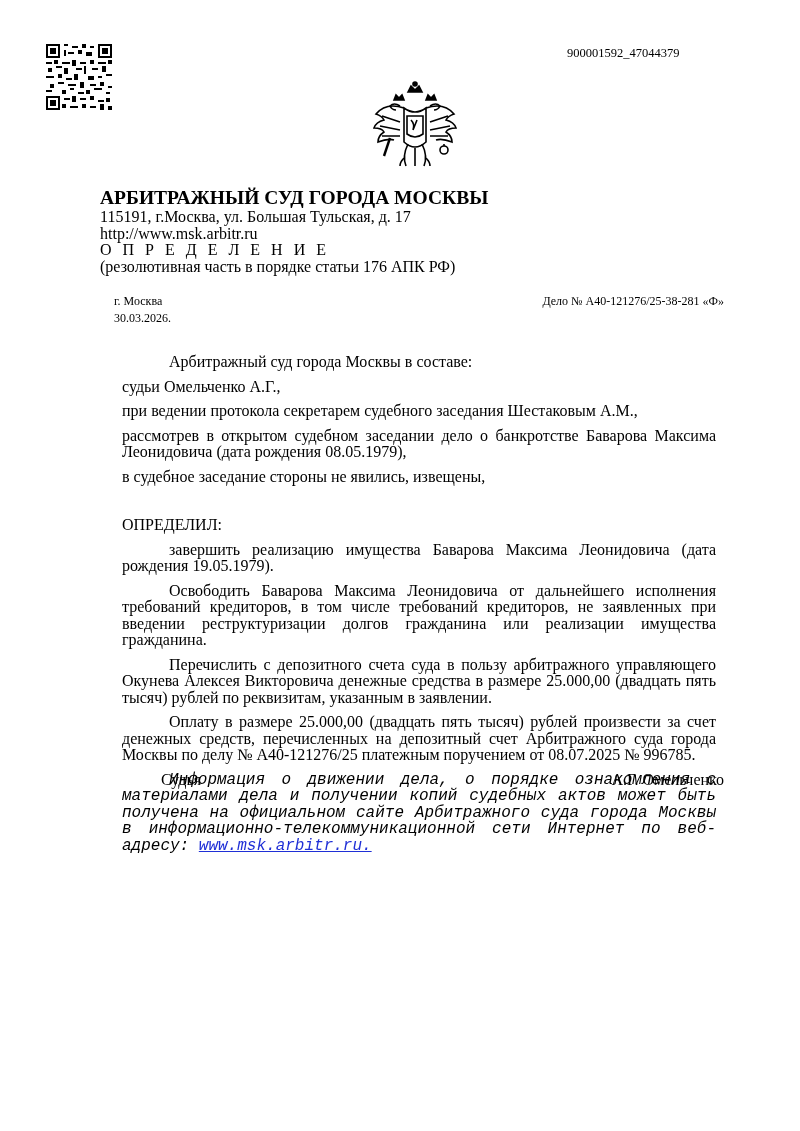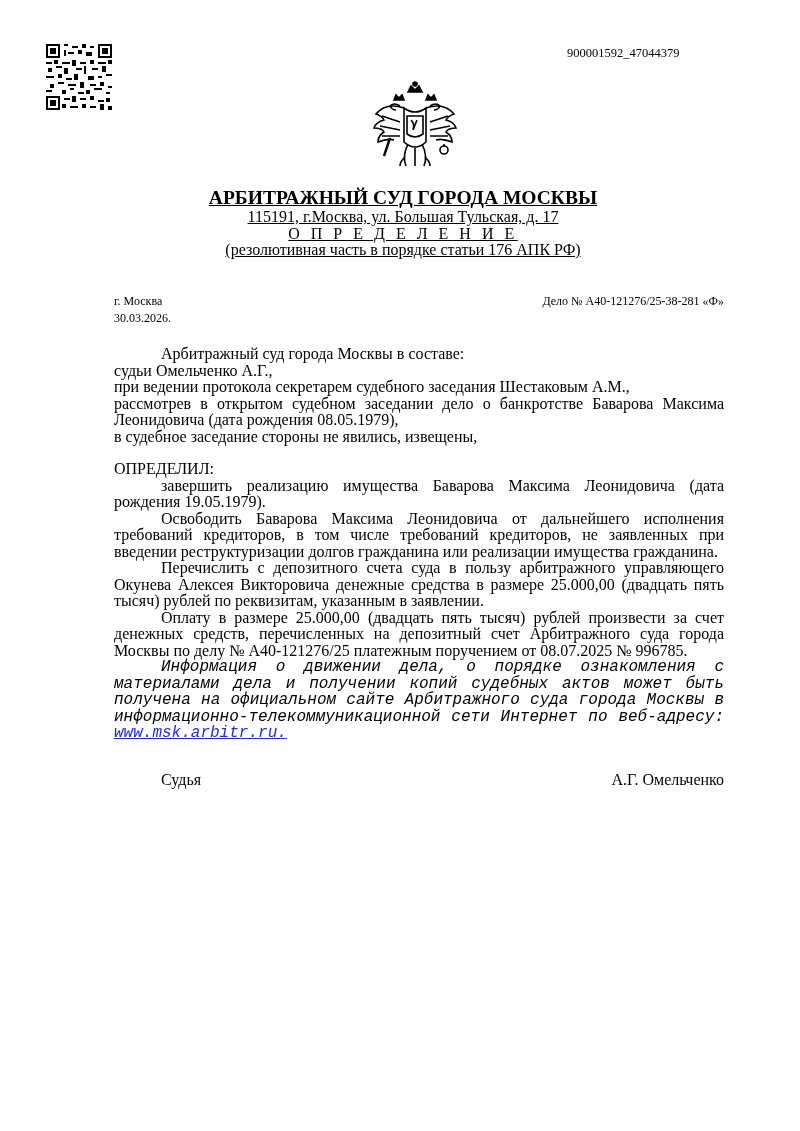--- a/index.html
+++ b/index.html
@@ -2,27 +2,27 @@
 <html><head>
 <meta charset="utf-8">
 <style>
   html, body { margin: 0; padding: 0; background: #ffffff; }
   body { width: 800px; height: 1131px; position: relative; overflow: hidden;
          font-family: "Liberation Serif", "DejaVu Serif", serif; color: #000; }
   .abs { position: absolute; }
   .qr { left: 46px; top: 44px; width: 66px; height: 66px; }
   .docid { left: 567px; top: 46px; font-size: 12.5px; }
   .emblem { left: 370px; top: 78px; width: 90px; height: 92px; }
-  .header { left: 88px; width: 630px; top: 187px; text-align: center; font-size: 16px; line-height: 16.6px; text-decoration: underline; }
+  .header { left: 100px; width: 630px; top: 187px; font-size: 16px; line-height: 16.6px; }
   .header .court { font-weight: bold; font-size: 19.5px; line-height: 22px; }
   .header .spaced { letter-spacing: 3.5px; }
   .meta { left: 114px; width: 610px; top: 293px; font-size: 12px; line-height: 16.6px; }
   .meta .right { position: absolute; right: 0; top: 0; }
   .body-text { left: 114px; width: 610px; top: 346px; font-size: 16px; line-height: 16.5px; text-align: justify; }
-  .body-text p { margin: 0; }
+  .body-text p { margin: 8px; }
   .indent { text-indent: 47px; }
   .center { text-align: left; }
   .gap { height: 16px; }
   .italic { font-style: italic; font-family: Liberation Mono, monospace; }
   a.link { color: #1f2fd6; text-decoration: underline; }
   .sign { left: 161px; width: 563px; top: 771px; font-size: 16px; }
   .sign .right { position: absolute; right: 0; top: 0; }
 </style>
 </head>
 <body>
@@ -130,20 +130,21 @@
 
       <path d="M38 66 q-6 12 -2 22 M45 70 v18 M52 66 q6 12 2 22"></path>
       <path d="M34 80 q-4 4 -4 8 M56 80 q4 4 4 8"></path>
     </g>
   </svg>
 </div>
 
 <div class="abs header">
   <div class="court">АРБИТРАЖНЫЙ СУД ГОРОДА МОСКВЫ</div>
   <div>115191, г.Москва, ул. Большая Тульская, д. 17</div>
+  <div>http://www.msk.arbitr.ru</div>
   <div class="spaced">О П Р Е Д Е Л Е Н И Е</div>
   <div>(резолютивная часть в порядке статьи 176 АПК РФ)</div>
 </div>
 
 <div class="abs meta">
   <div>г. Москва</div>
   <div>30.03.2026.</div>
   <div class="right">Дело № А40-121276/25-38-281 «Ф»</div>
 </div>
 

